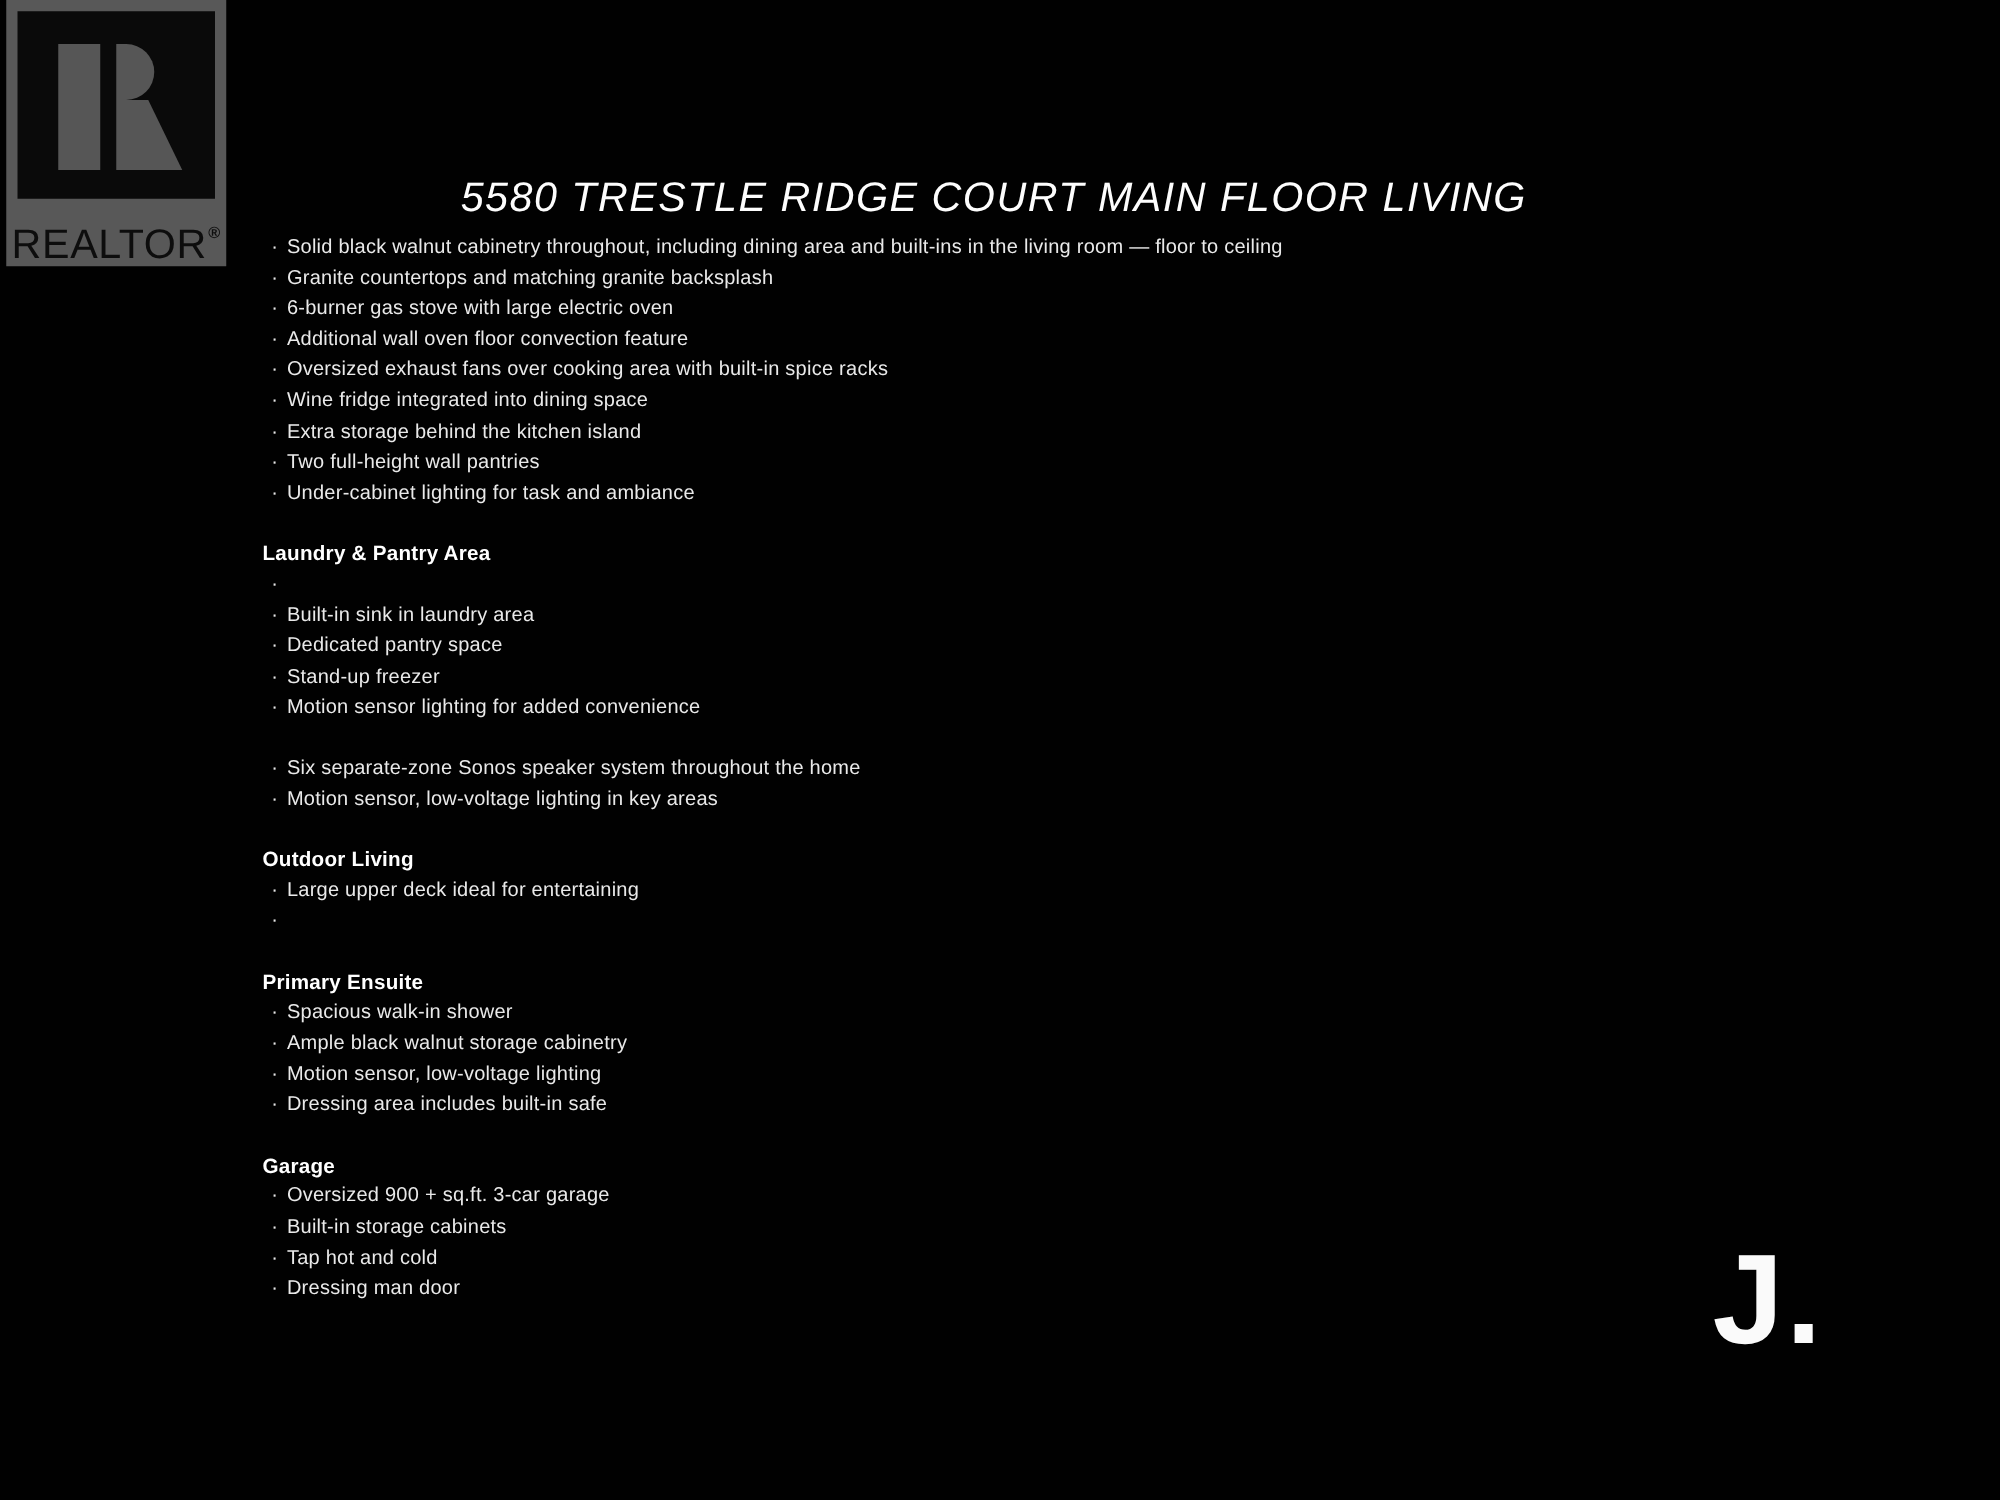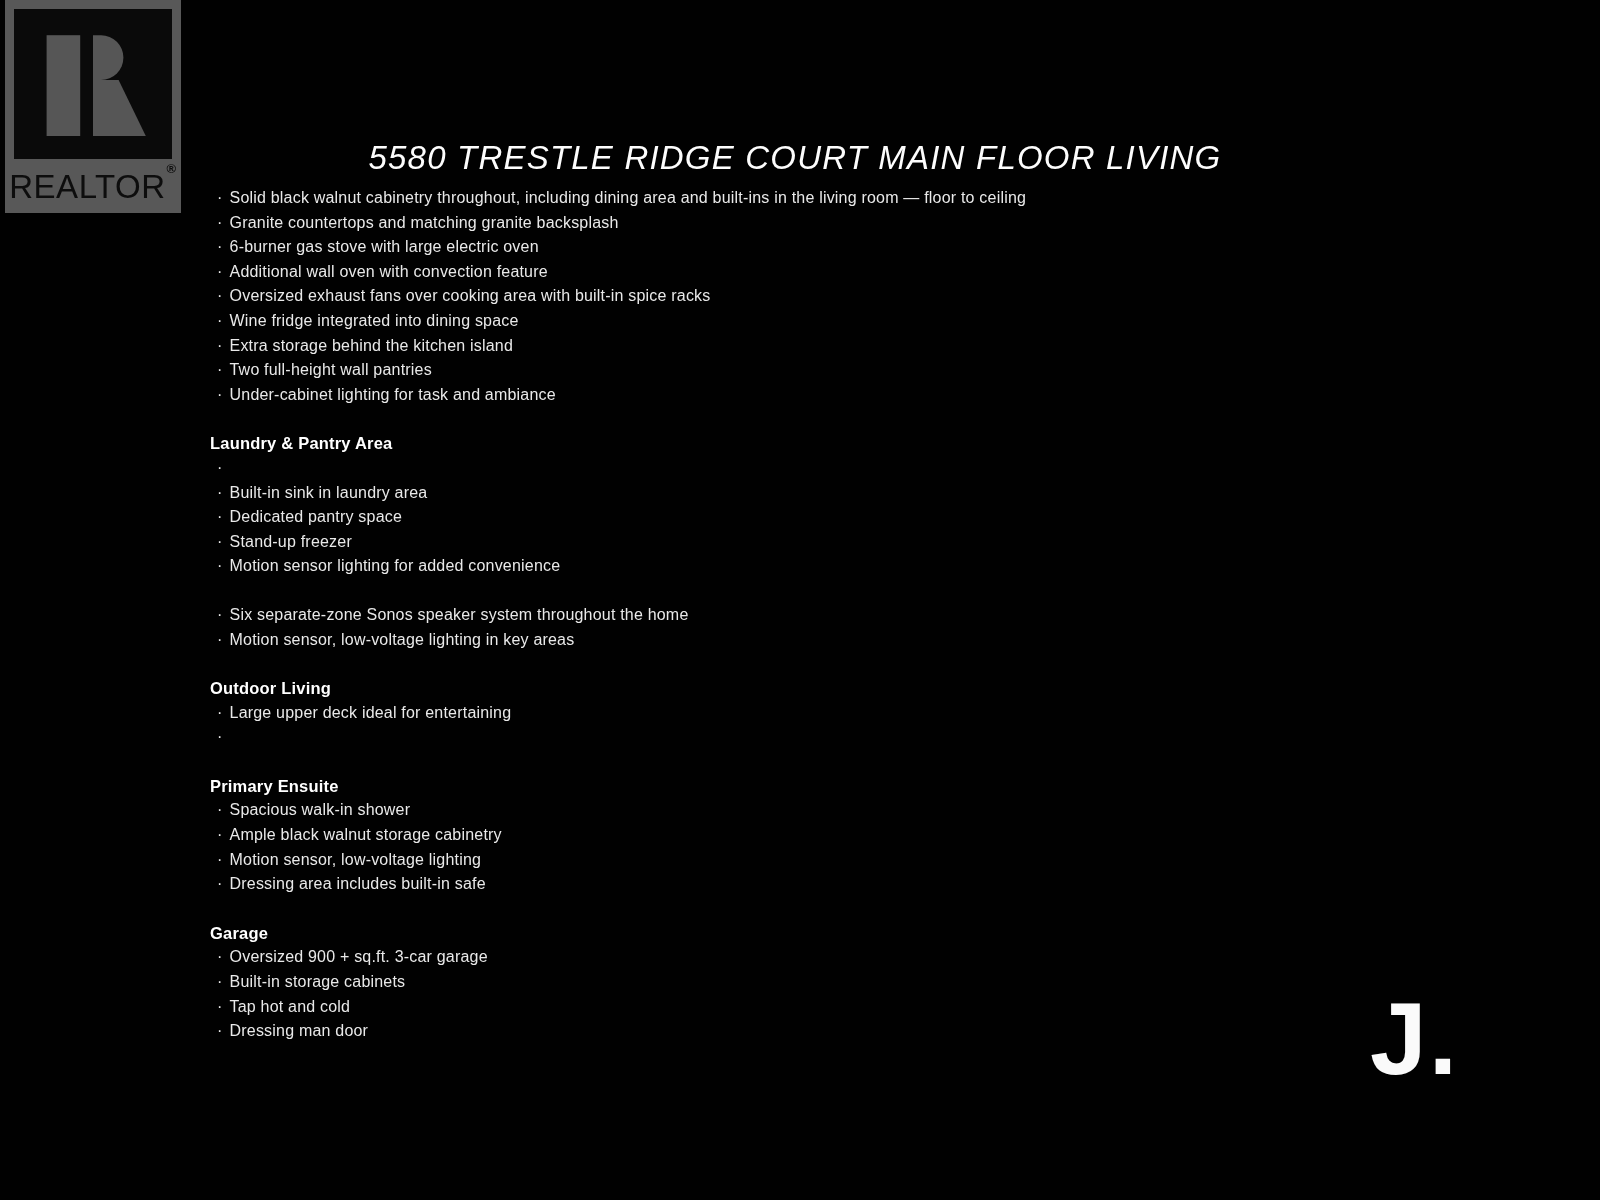--- a/index.html
+++ b/index.html
@@ -17,20 +17,21 @@
   .realtor-logo {
     position: absolute;
     left: 5px;
     top: 0;
     width: 176px;
     height: 213px;
     background: var(--logo-gray, #585858);
     box-sizing: border-box;
     display: flex;
     flex-direction: column;
+    gap: 17px;
   }
   .realtor-rbox {
     margin: 9px 9px 0 9px;
     height: 150px;
     background: var(--logo-inner-black, #0a0a0a);
     display: flex;
     align-items: center;
     justify-content: center;
   }
   .realtor-rbox svg { display: block; }
@@ -144,21 +145,21 @@
         <li>
           <span class="bullet">·</span>
           <span class="txt">Granite countertops and matching granite backsplash</span>
         </li>
         <li>
           <span class="bullet">·</span>
           <span class="txt">6-burner gas stove with large electric oven</span>
         </li>
         <li>
           <span class="bullet">·</span>
-          <span class="txt">Additional wall oven with convection feature</span>
+          <span class="txt">Additional wall oven floor convection feature</span>
         </li>
         <li>
           <span class="bullet">·</span>
           <span class="txt">Oversized exhaust fans over cooking area with built-in spice racks</span>
         </li>
         <li>
           <span class="bullet">·</span>
           <span class="txt">Wine fridge integrated into dining space</span>
         </li>
         <li>

